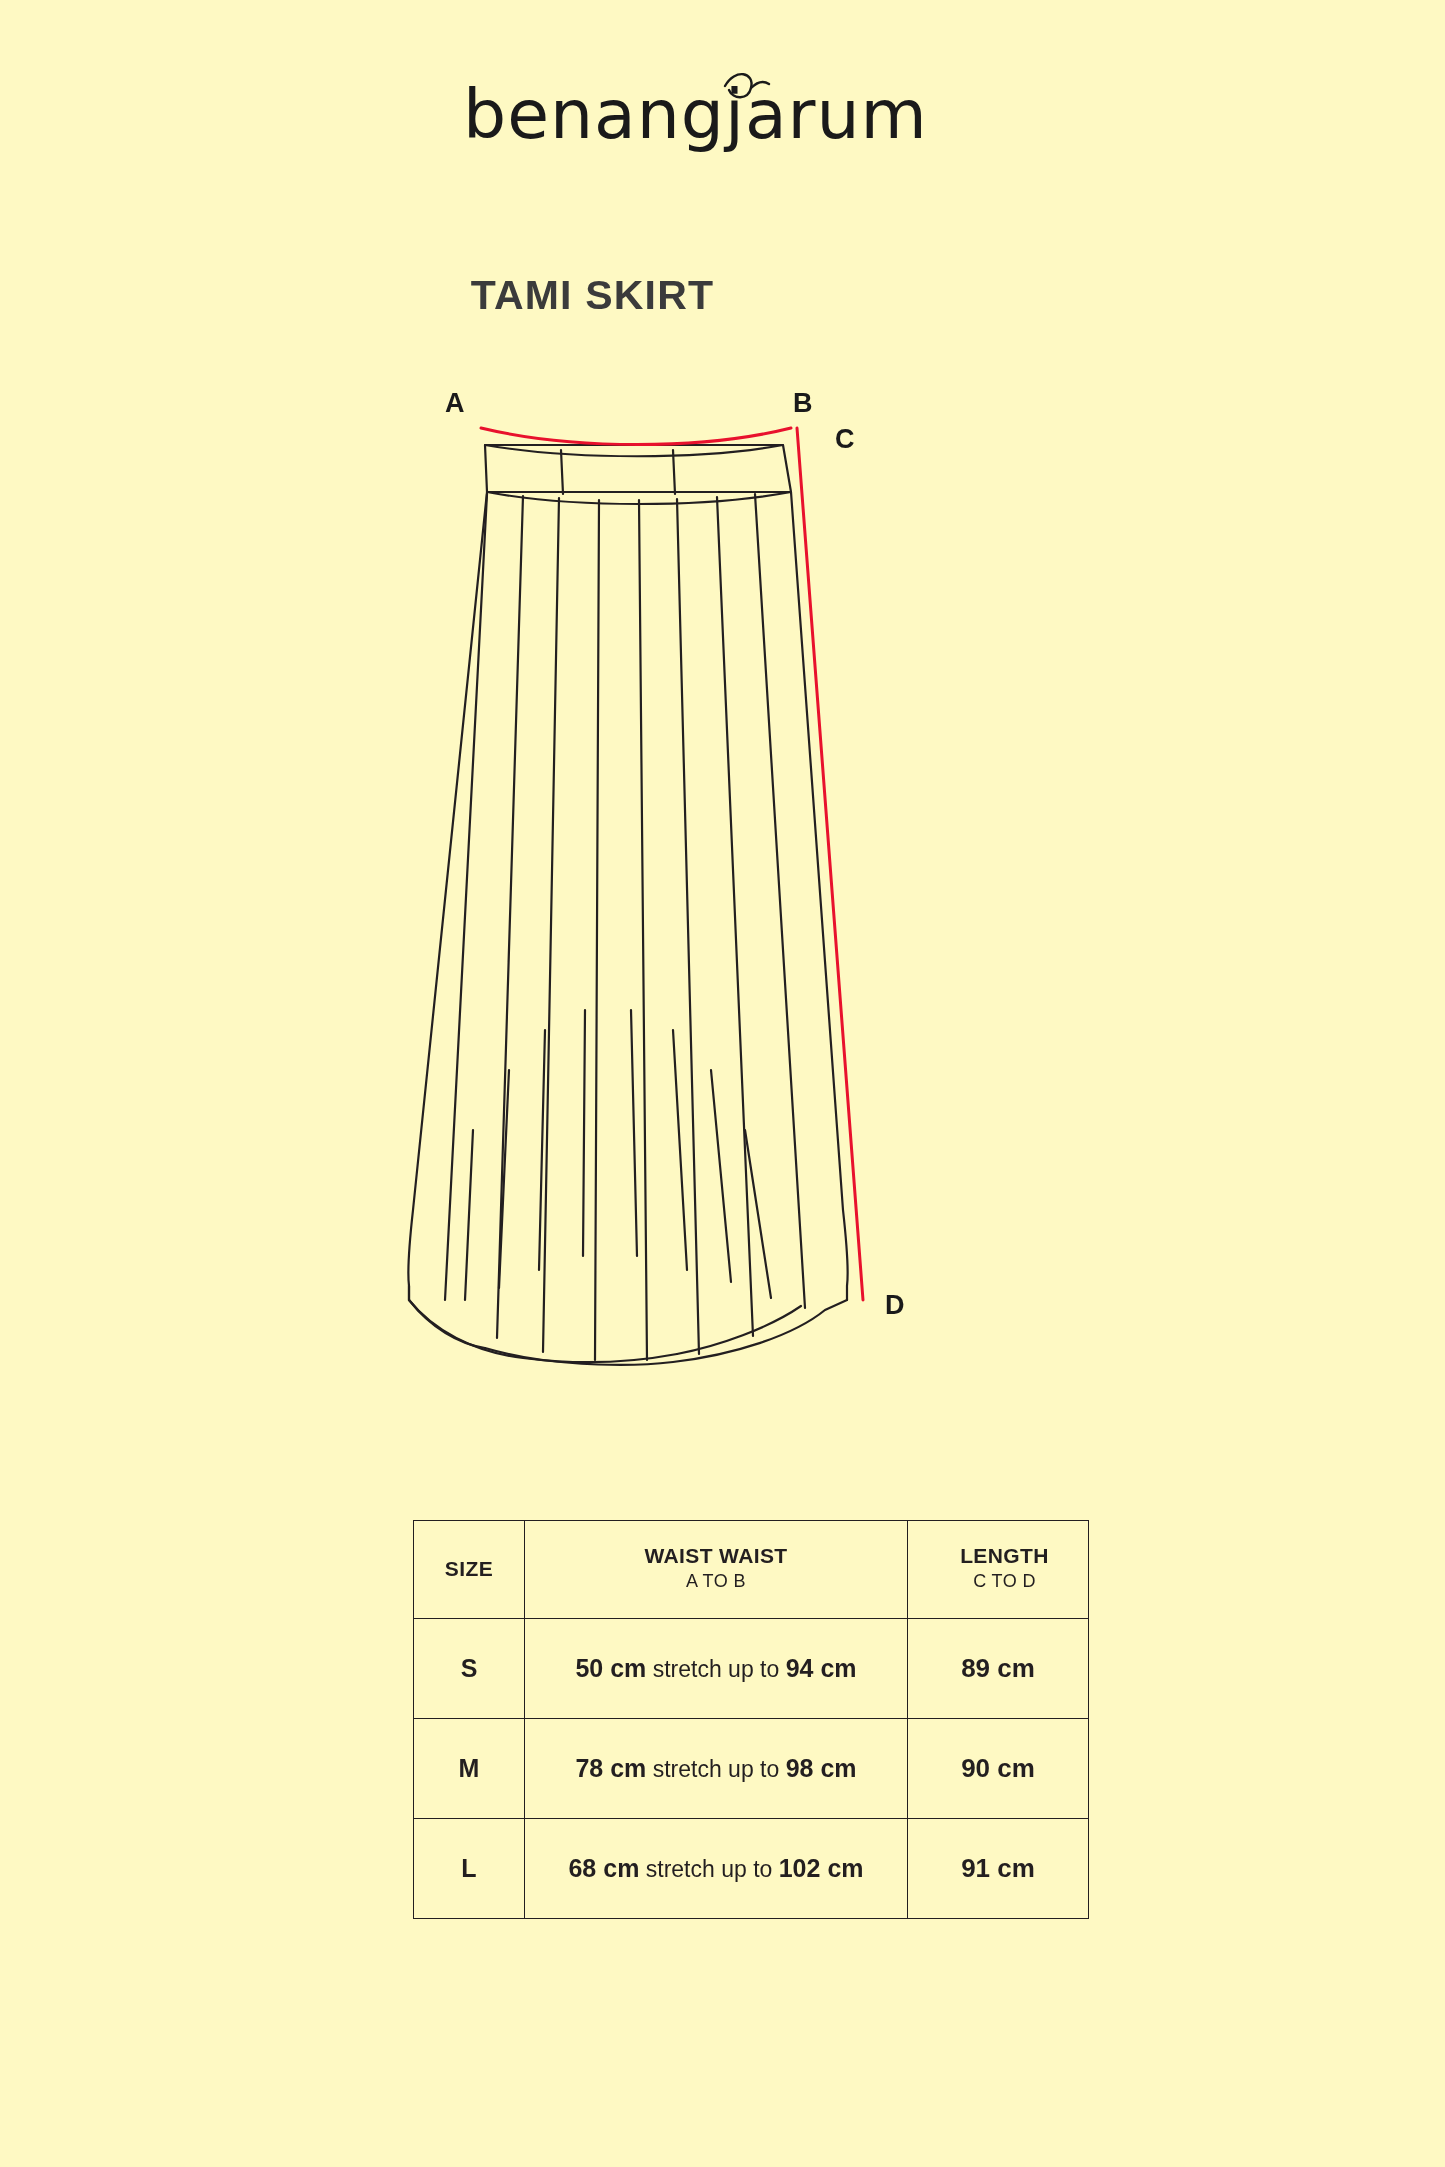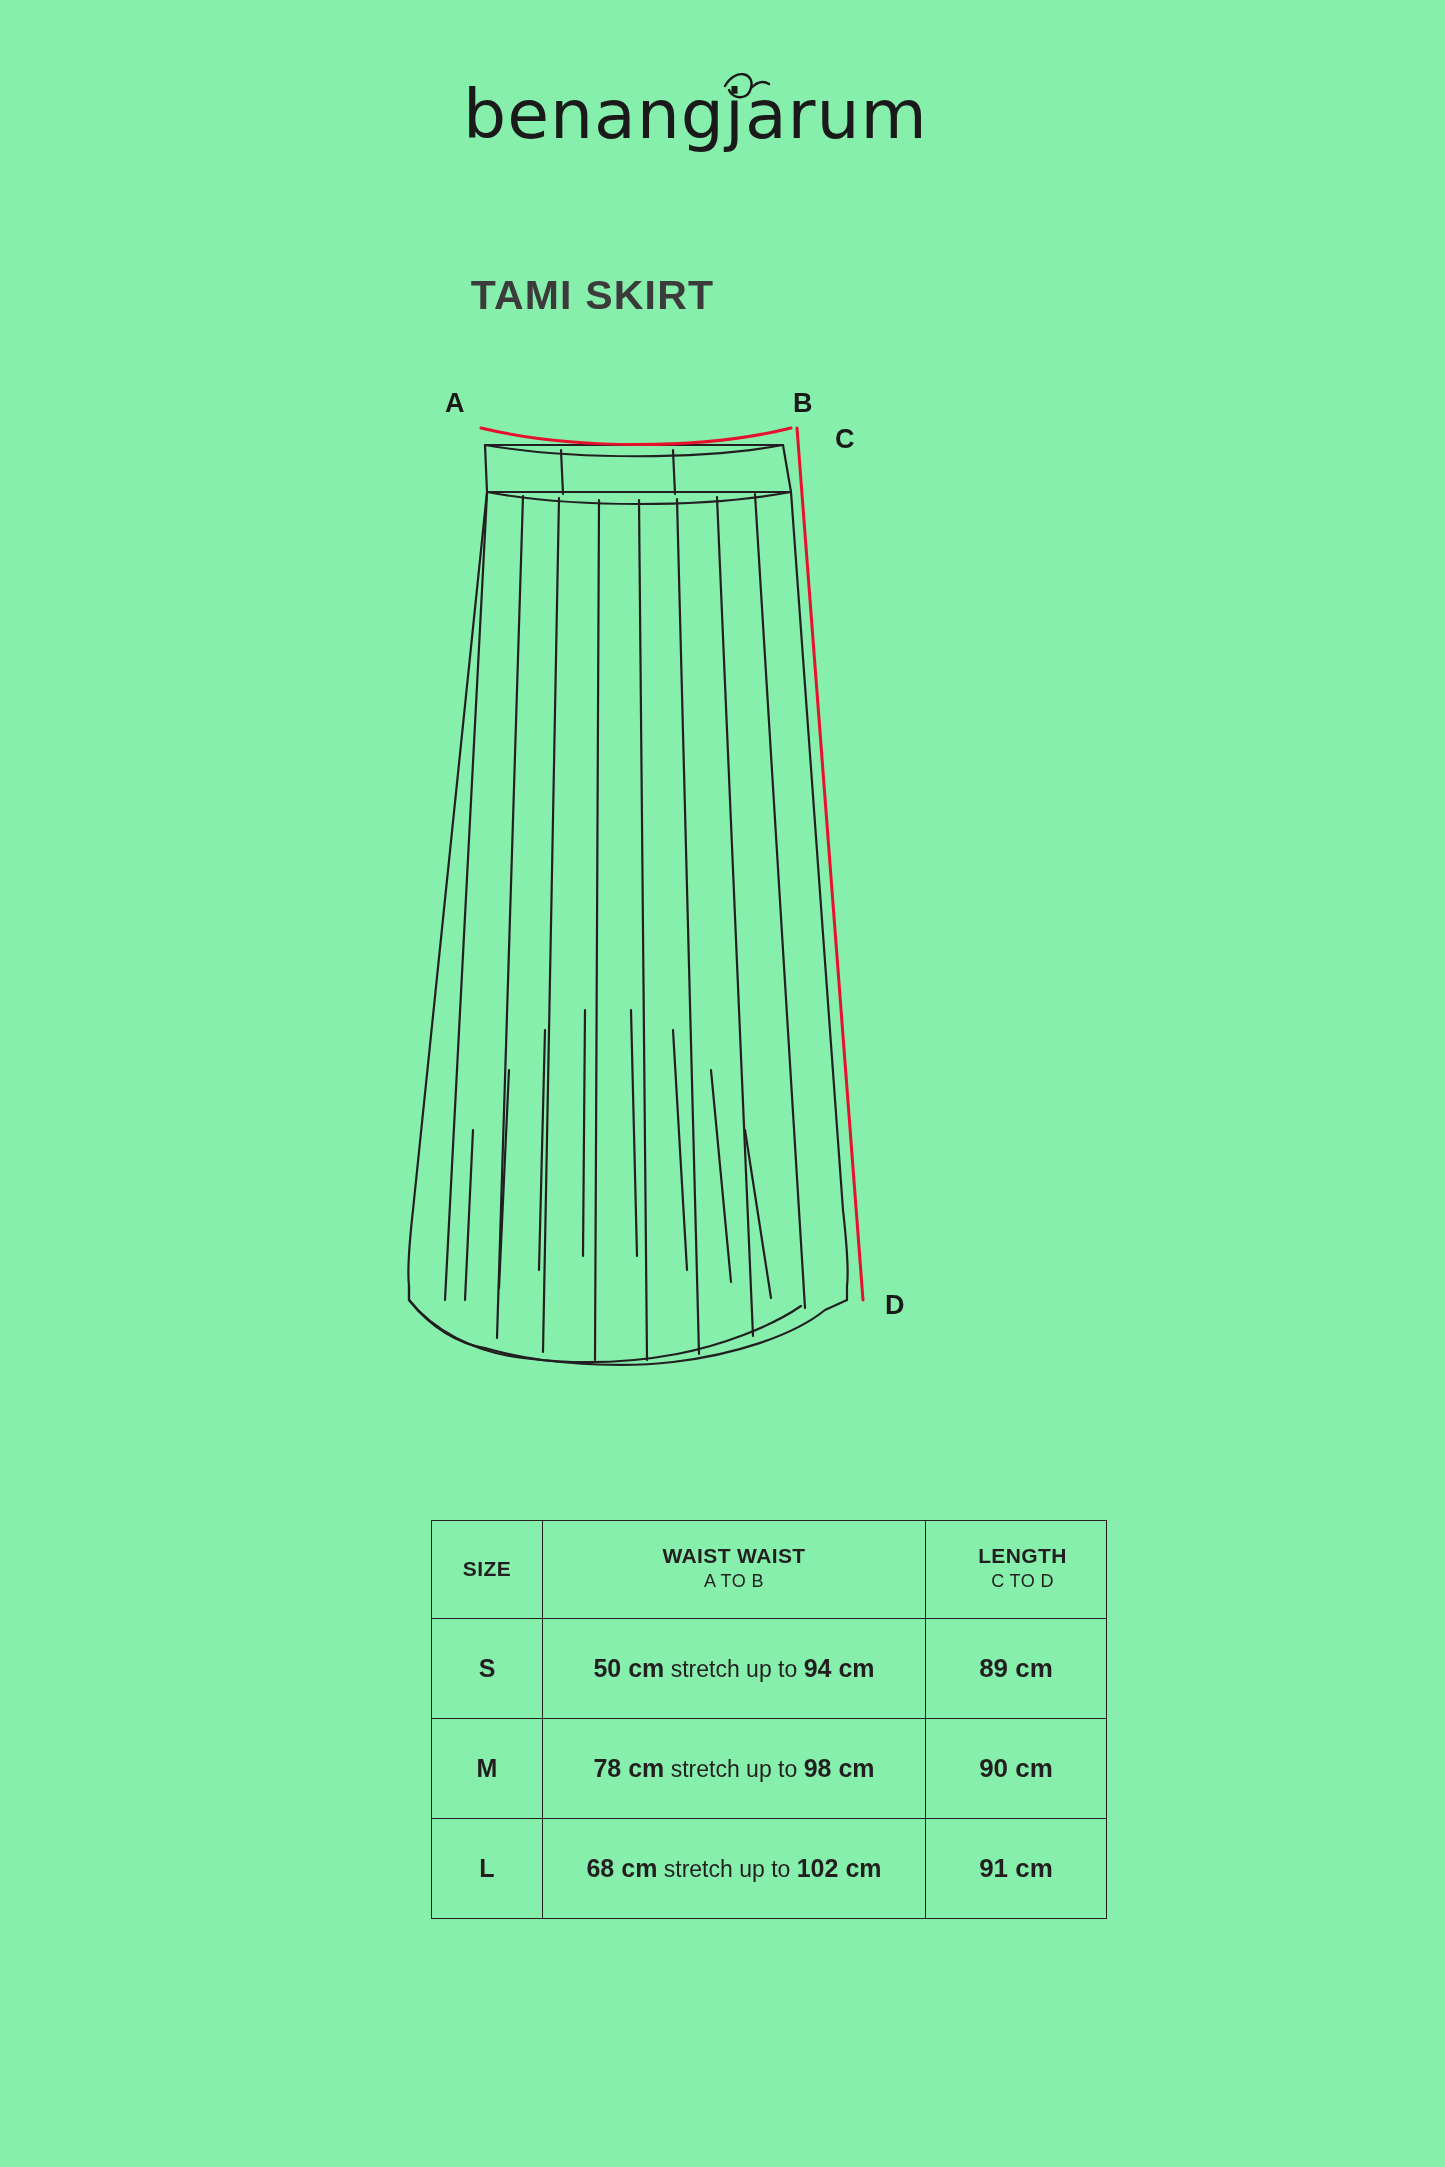--- a/index.html
+++ b/index.html
@@ -12,21 +12,21 @@
     height: 2167px;
     font-family: "Liberation Sans", sans-serif;
     color: #231f20;
     position: relative;
     overflow: hidden;
   }
   .page {
     width: 1445px;
     height: 2167px;
     position: relative;
-    background: #86efac;
+    background: #fef9c3;
   }
 
   
   .brand {
     position: absolute;
     top: 60px;
     left: 0;
     width: 1445px;
     text-align: center;
   }
@@ -52,21 +52,21 @@
     left: 0;
     width: 1445px;
     height: 1100px;
   }
   .illustration svg { display: block; margin: 0 auto; }
 
   
   .size-table-wrap {
     position: absolute;
     top: 1520px;
-    left: 431px;
+    left: 413px;
     width: 653px;
   }
   table.size-table {
     border-collapse: collapse;
     width: 653px;
     table-layout: fixed;
   }
   table.size-table th,
   table.size-table td {
     border: 1.6px solid #231f20;

